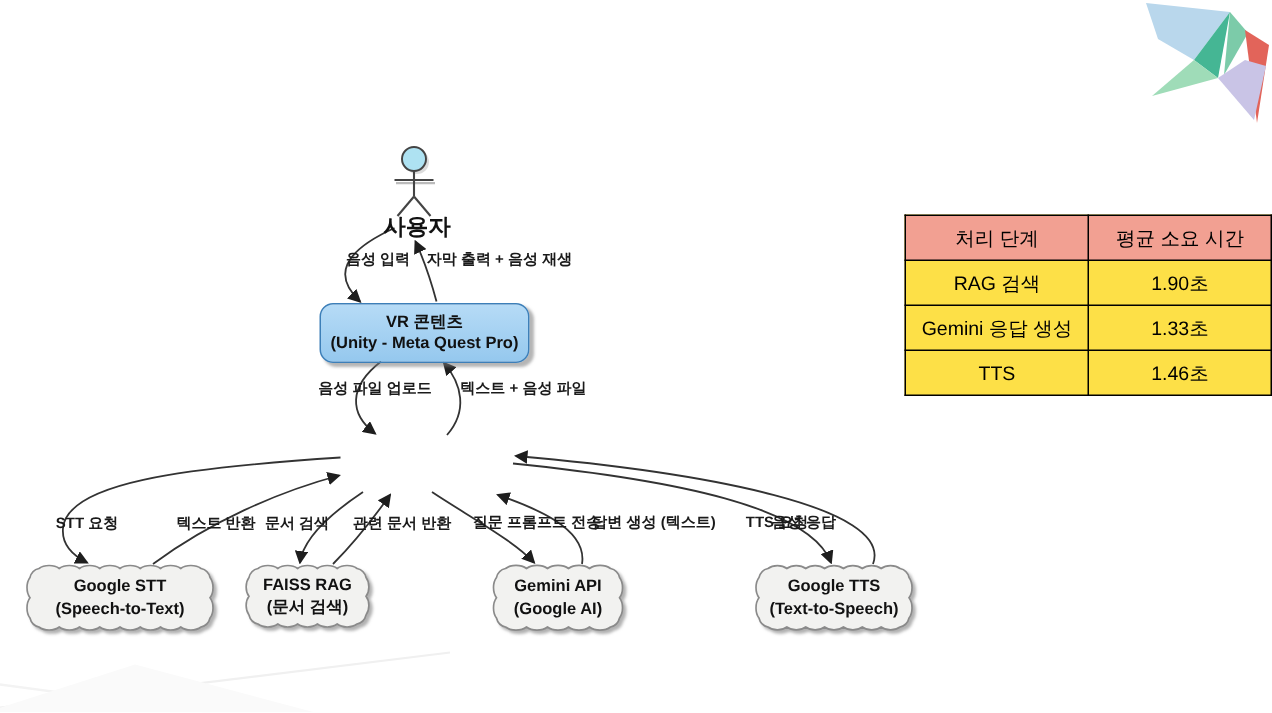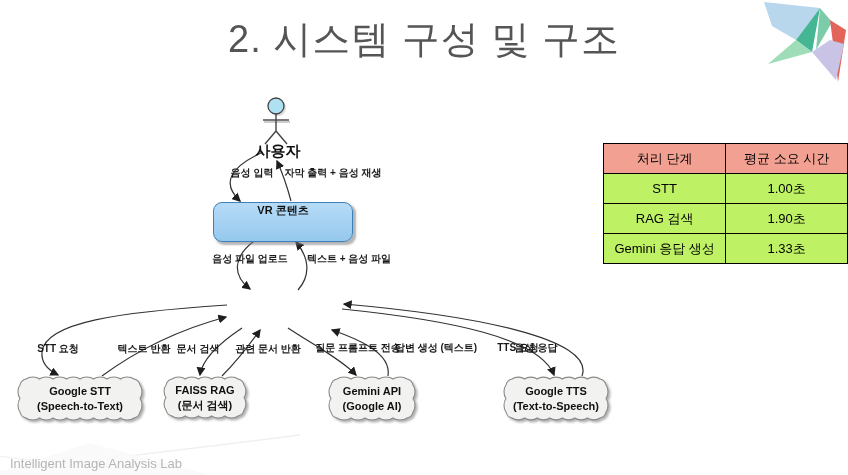--- a/index.html
+++ b/index.html
@@ -16,59 +16,58 @@
   
   .deco-lines{position:absolute;left:0;bottom:0;pointer-events:none;}
 
   
   .logo{position:absolute;top:0;right:0;}
 
   
   .arrows{position:absolute;left:0;top:0;pointer-events:none;}
 
   .node{position:absolute;display:flex;flex-direction:column;align-items:center;
-        text-align:center;font-size:11px;font-weight:bold;
+        justify-content:center;text-align:center;font-size:11px;font-weight:bold;
         color:#111;line-height:1.3;z-index:3;}
   .rect-node{border-radius:9px;box-shadow:2.5px 2.5px 2px rgba(120,120,120,.55);}
   .vr-node{background:linear-gradient(#b6dbf6,#95c8ee);border:1.6px solid #3d7fb8;}
   .api-node{background:linear-gradient(#fde4b8,#f8cf92);border:1.6px solid #c08a3e;}
 
   .cloud{position:absolute;z-index:3;}
   .cloud svg{position:absolute;left:0;top:0;overflow:visible;}
   .cloud .cloud-text{position:relative;z-index:2;width:100%;height:100%;display:flex;
         flex-direction:column;align-items:center;justify-content:center;text-align:center;
         font-size:11px;font-weight:bold;color:#111;line-height:1.3;}
 
   .edge-label{position:absolute;transform:translateX(-50%);font-size:10px;
         font-weight:600;color:#1a1a1a;white-space:nowrap;z-index:2;}
 
   .actor-label{position:absolute;transform:translateX(-50%);font-size:15px;
         font-weight:600;color:#111;z-index:3;}
 
   
   .perf-table{position:absolute;left:603px;top:143px;border-collapse:collapse;z-index:4;
-        background:#bef264;}
+        background:#fde047;}
   .perf-table td,.perf-table th{border:1.6px solid #000;font-size:13px;color:#000;
         text-align:center;vertical-align:middle;padding:0 6px;height:29px;font-weight:400;}
   .perf-table th{background:#f2a092;width:112px;}
   .perf-table td:first-child{width:112px;}
   .perf-table td:last-child{width:108px;}
 </style>
 </head>
 <body>
 
 <div id="slide">
 
   <svg class="deco-lines" width="320" height="60">
     <path d="M -10,58 L 300,20" stroke="#f0f0f0" stroke-width="1.5" fill="none"></path>
     <path d="M -10,40 L 140,60" stroke="#f3f3f3" stroke-width="1.5" fill="none"></path>
     <path d="M -10,60 L 90,28 L 210,60 Z" fill="#fafafa"></path>
   </svg>
 
-  <div class="title">2. 시스템 구성 및 구조</div>
 
   <svg class="logo" width="88" height="92" viewBox="0 0 88 92">
     <polygon points="4,2 60,8 36,40 12,26" fill="#b9d7ec"></polygon>
     <polygon points="60,8 36,40 52,52" fill="#45b694"></polygon>
     <polygon points="8,64 36,40 52,52" fill="#9fdcb8"></polygon>
     <polygon points="60,8 72,22 56,50" fill="#7ccba9"></polygon>
     <polygon points="70,20 86,30 78,82" fill="#e2645a"></polygon>
     <polygon points="52,52 76,80 84,44 70,40" fill="#c9c4e6"></polygon>
   </svg>
 
@@ -107,20 +106,21 @@
       <line x1="263" y1="120" x2="289" y2="120" stroke="#444" stroke-width="1.4"></line>
       <line x1="276" y1="131" x2="265" y2="144" stroke="#444" stroke-width="1.4"></line>
       <line x1="276" y1="131" x2="287" y2="144" stroke="#444" stroke-width="1.4"></line>
     </g>
   </svg>
 
   <div class="actor-label" style="left:278px;top:142px">사용자</div>
 
   <div class="node rect-node vr-node" style="left:213px;top:202px;width:138px;height:38px">
     <div>VR 콘텐츠</div>
+    <div>(Unity - Meta Quest Pro)</div>
   </div>
 
 
   <div class="cloud" style="left:17px;top:376px;width:126px;height:45px">
       <svg width="126" height="45">
         <path d="M 9,3 a 8.75,5.5 0 0 1 13.5,0 a 8.75,5.5 0 0 1 13.5,0 a 8.75,5.5 0 0 1 13.5,0 a 8.75,5.5 0 0 1 13.5,0 a 8.75,5.5 0 0 1 13.5,0 a 8.75,5.5 0 0 1 13.5,0 a 8.75,5.5 0 0 1 13.5,0 a 8.75,5.5 0 0 1 13.5,0 a 8,8 0 0 1 6,6 a 5.5,8.75 0 0 1 0,13.5 a 5.5,8.75 0 0 1 0,13.5 a 8,8 0 0 1 -6,6 a 8.75,5.5 0 0 1 -13.5,0 a 8.75,5.5 0 0 1 -13.5,0 a 8.75,5.5 0 0 1 -13.5,0 a 8.75,5.5 0 0 1 -13.5,0 a 8.75,5.5 0 0 1 -13.5,0 a 8.75,5.5 0 0 1 -13.5,0 a 8.75,5.5 0 0 1 -13.5,0 a 8.75,5.5 0 0 1 -13.5,0 a 8,8 0 0 1 -6,-6 a 5.5,8.75 0 0 1 0,-13.5 a 5.5,8.75 0 0 1 0,-13.5 a 8,8 0 0 1 6,-6 z" fill="#f2f2f0" stroke="#8a8a8a" stroke-width="1.1" style="filter:drop-shadow(2px 2px 1px rgba(100,100,100,.5))"></path>
       </svg>
     <div class="cloud-text">
       <div>Google STT</div>
       <div>(Speech-to-Text)</div>
@@ -170,29 +170,28 @@
   <div class="edge-label" style="left:518px;top:341px">TTS 요청</div>
   <div class="edge-label" style="left:536px;top:341px">음성 응답</div>
 
   <table class="perf-table">
     <tbody>
         <tr>
       <th>처리 단계</th>
       <th>평균 소요 시간</th>
     </tr>
     <tr>
-      <td>STT</td>
-      <td>1.00초</td>
-    </tr>
-    <tr>
       <td>RAG 검색</td>
       <td>1.90초</td>
     </tr>
     <tr>
       <td>Gemini 응답 생성</td>
       <td>1.33초</td>
     </tr>
+    <tr>
+      <td>TTS</td>
+      <td>1.46초</td>
+    </tr>
   </tbody>
     </table>
 
-  <div class="footer">Intelligent Image Analysis Lab</div>
 
 </div>
 
 </body></html>

